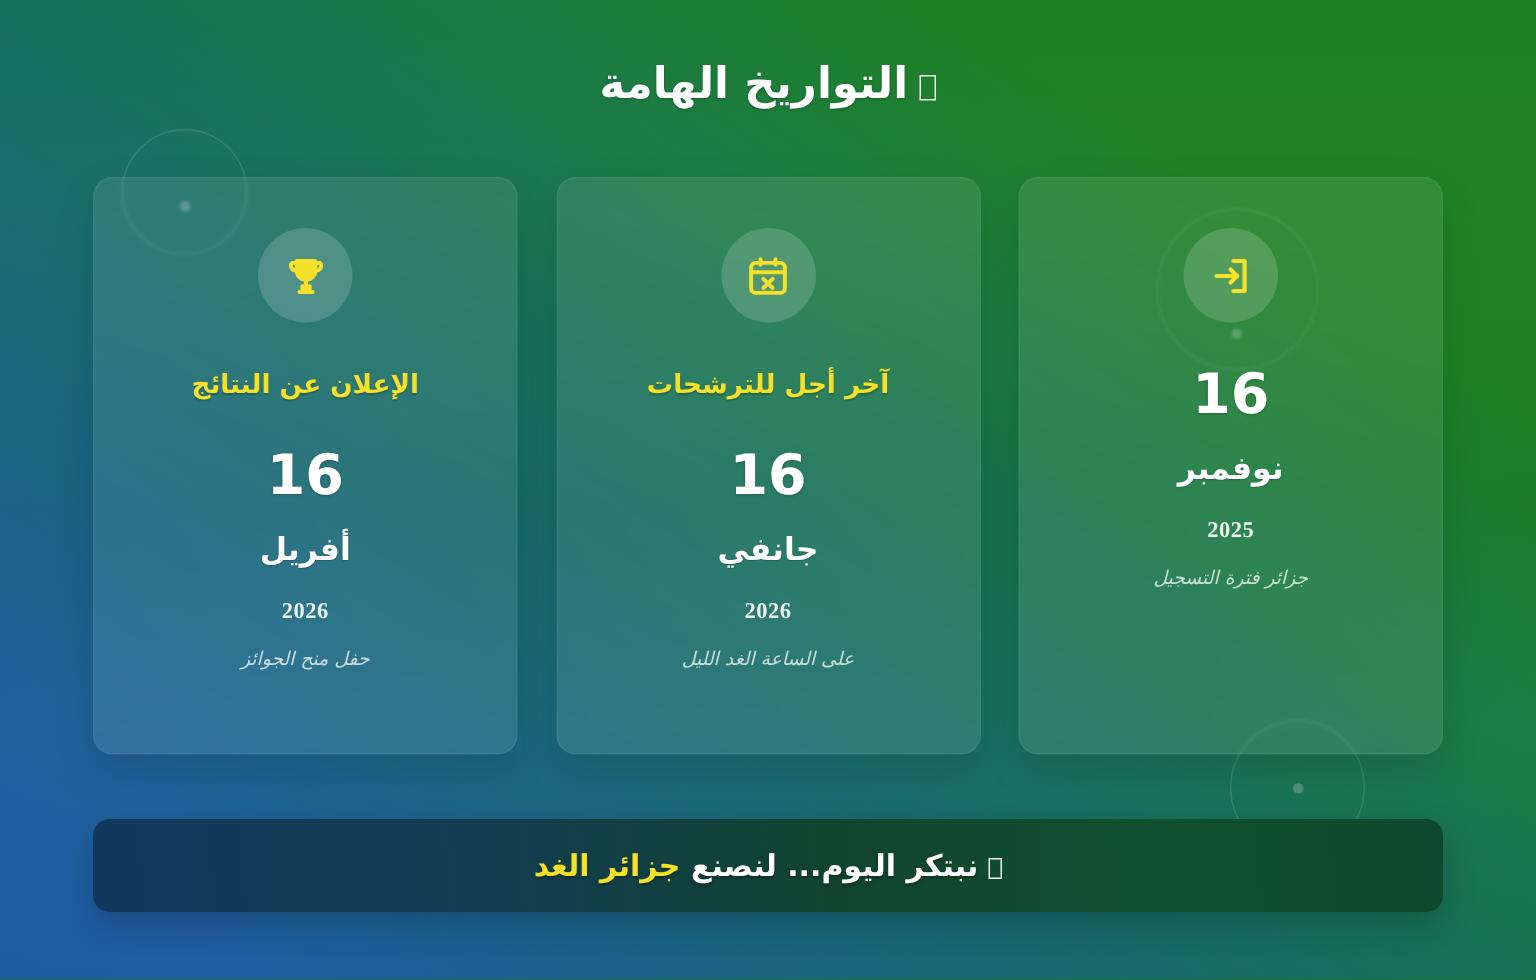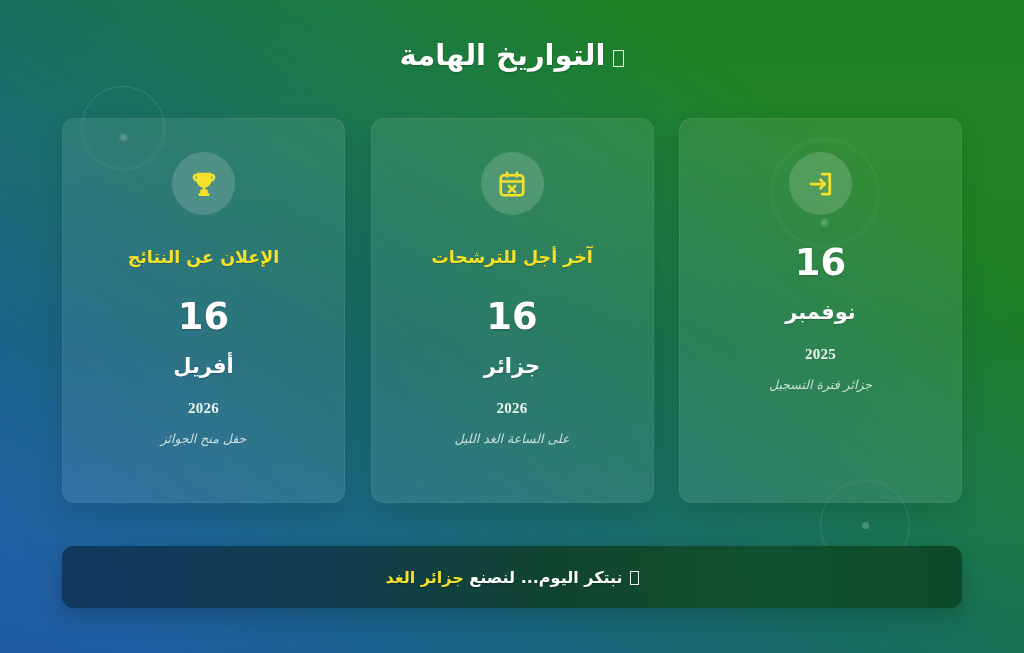--- a/index.html
+++ b/index.html
@@ -188,21 +188,21 @@
     border-radius: 11px;
     background: linear-gradient(265deg, #0d4a2b 0%, #11512f 22%, #11442f 45%, #123d50 70%, #11395f 100%);
     box-shadow: 0 8px 22px rgba(0,0,0,0.2);
     display: flex;
     align-items: center;
     justify-content: center;
     z-index: 5;
   }
   .banner-text {
     color: #ffffff;
-    font-size: 16px;
+    font-size: 20px;
     font-weight: bold;
     white-space: nowrap;
     text-shadow: 0 1px 2px rgba(0,0,0,0.3);
   }
   .banner-text .accent { color: #f5e02a; }
   .banner-text .tofu { margin-inline-end: 7px; }
 </style>
 </head>
 <body>
 
@@ -245,21 +245,21 @@
           <rect x="3" y="5" width="18" height="16" rx="2.5"></rect>
           <path d="M3 10h18"></path>
           <path d="M8 3v3"></path>
           <path d="M16 3v3"></path>
           <path d="M9.5 13.5l5 5"></path>
           <path d="M14.5 13.5l-5 5"></path>
         </svg>
       </div>
       <div class="card-title">آخر أجل للترشحات</div>
       <div class="card-day">16</div>
-      <div class="card-month">جزائر</div>
+      <div class="card-month">جانفي</div>
       <div class="card-year">2026</div>
       <div class="card-note">على الساعة الغد الليل</div>
     </div>
 
     <div class="card">
       <div class="icon-bubble">
         <svg width="30" height="30" viewBox="0 0 24 24" fill="none" stroke="#f5e02a" stroke-width="2.2" stroke-linecap="round" stroke-linejoin="round">
           <path d="M13 4h6v16h-6"></path>
           <path d="M4 12h11"></path>
           <path d="M11.5 8.5L15 12l-3.5 3.5"></path>

